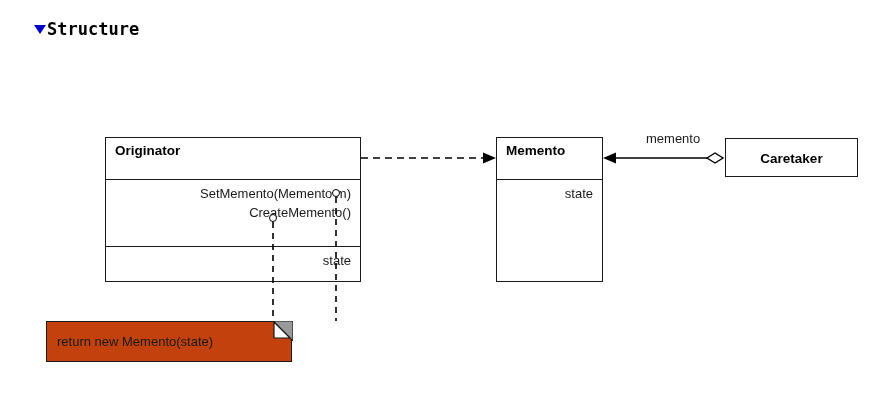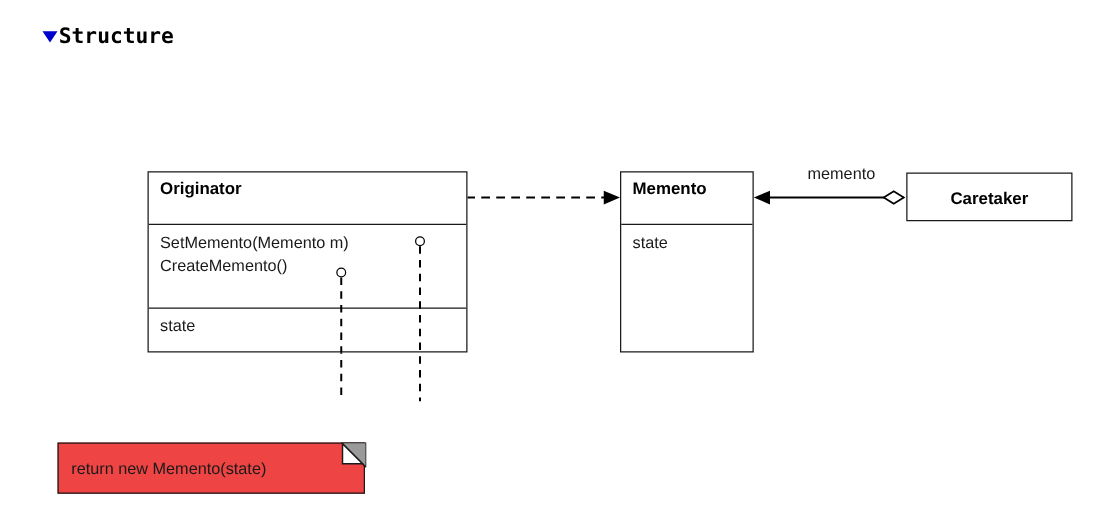--- a/index.html
+++ b/index.html
@@ -50,58 +50,58 @@
     border: 1.5px solid #1a1a1a;
     box-sizing: border-box;
     z-index: 5;
   }
   .uml-compartment {
     box-sizing: border-box;
     padding: 4px 9px 4px 9px;
   }
   .uml-compartment + .uml-compartment {
     border-top: 1.5px solid #1a1a1a;
+    text-align: right;
   }
   .uml-name {
     font-size: 13.5px;
     font-weight: bold;
     color: #000000;
     line-height: 17px;
   }
   .uml-feature {
     font-size: 13px;
     color: #1a1a1a;
     line-height: 19px;
     white-space: nowrap;
   }
 
   
-  #class-originator { left: 105px; top: 137px; width: 256px; height: 145px; margin-left: 13px; }
+  #class-originator { left: 105px; top: 137px; width: 256px; height: 145px; }
   #class-originator .c-name { height: 41px; }
   #class-originator .c-ops  { height: 67px; }
   #class-originator .c-attr { height: 37px; }
 
   
   #class-memento { left: 496px; top: 137px; width: 107px; height: 145px; }
   #class-memento .c-name { height: 41px; }
   #class-memento .c-ops  { height: 67px; }
   #class-memento .c-attr { height: 37px; }
 
   
   #class-caretaker { left: 725px; top: 138px; width: 133px; height: 39px; }
   #class-caretaker .c-name { height: 39px; display: flex; align-items: center; justify-content: center; }
 
   
   .uml-note {
     position: absolute;
-    background: #ef4444;
+    background: #c2410c;
     border: 1.5px solid #1a1a1a;
     box-sizing: border-box;
     z-index: 6;
-    margin-top: 33px;
   }
   .uml-note .note-text {
     font-size: 13px;
     color: #1a1a1a;
     line-height: 18px;
     white-space: nowrap;
     padding: 0 10px;
     display: flex;
     align-items: center;
     height: 100%;

